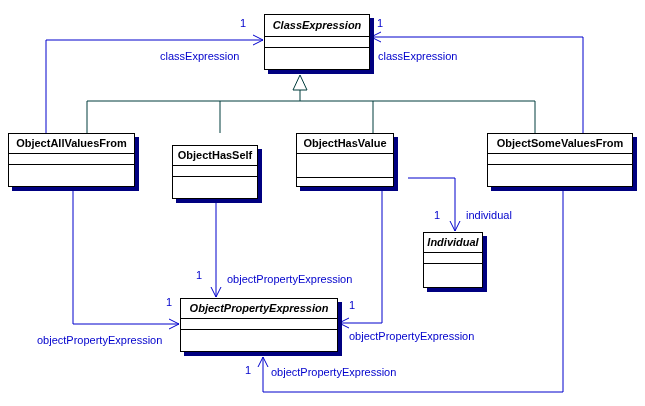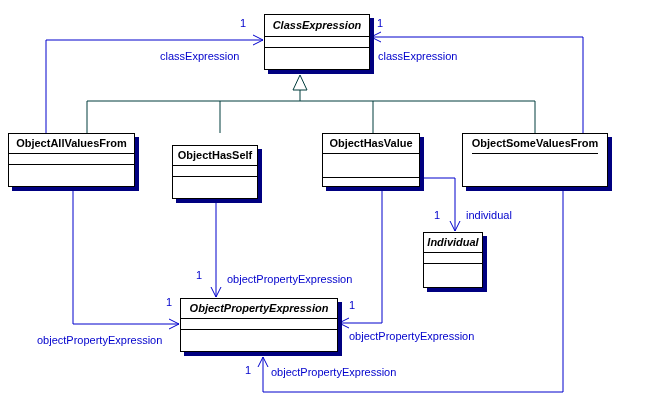--- a/index.html
+++ b/index.html
@@ -61,27 +61,27 @@
     <div class="mid"></div>
     <div class="bot"></div>
   </div>
 
   <div class="class-box" style="left:172px;top:145px;width:84px;height:52px;">
     <div class="title">ObjectHasSelf</div>
     <div class="mid"></div>
     <div class="bot"></div>
   </div>
 
-  <div class="class-box" style="left:322px;top:133px;width:96px;height:52px;gap:23px;">
+  <div class="class-box" style="left:296px;top:133px;width:96px;height:52px;gap:23px;">
     <div class="title">ObjectHasValue</div>
     <div class="mid"></div>
     <div class="bot"></div>
   </div>
 
-  <div class="class-box" style="left:462px;top:133px;width:144px;height:52px;align-items:center;">
+  <div class="class-box" style="left:487px;top:133px;width:144px;height:52px;">
     <div class="title">ObjectSomeValuesFrom</div>
     <div class="mid"></div>
     <div class="bot"></div>
   </div>
 
   <div class="class-box abstract" style="left:423px;top:232px;width:58px;height:54px;">
     <div class="title">Individual</div>
     <div class="mid"></div>
     <div class="bot"></div>
   </div>

